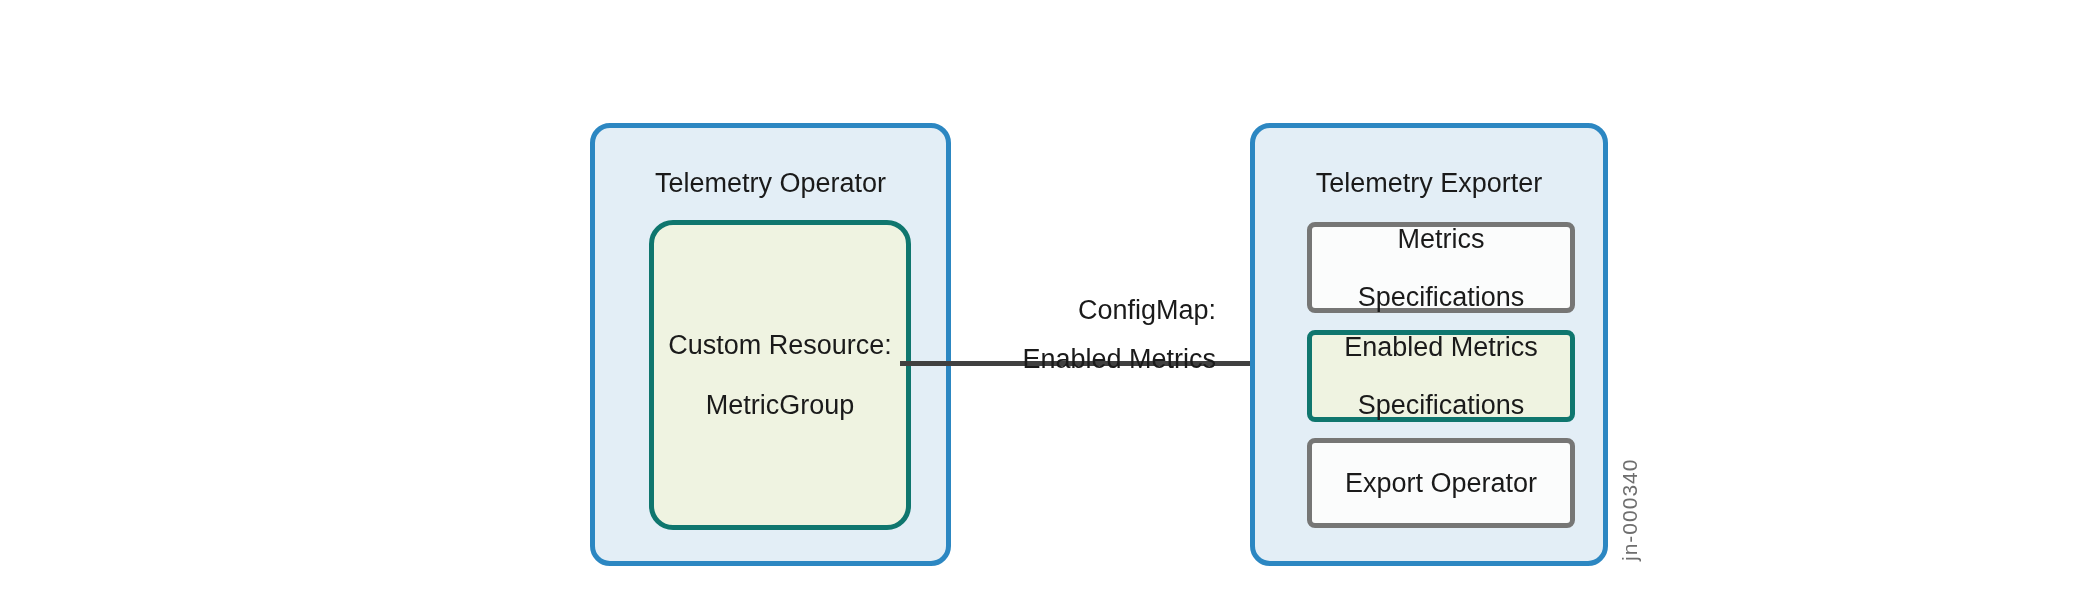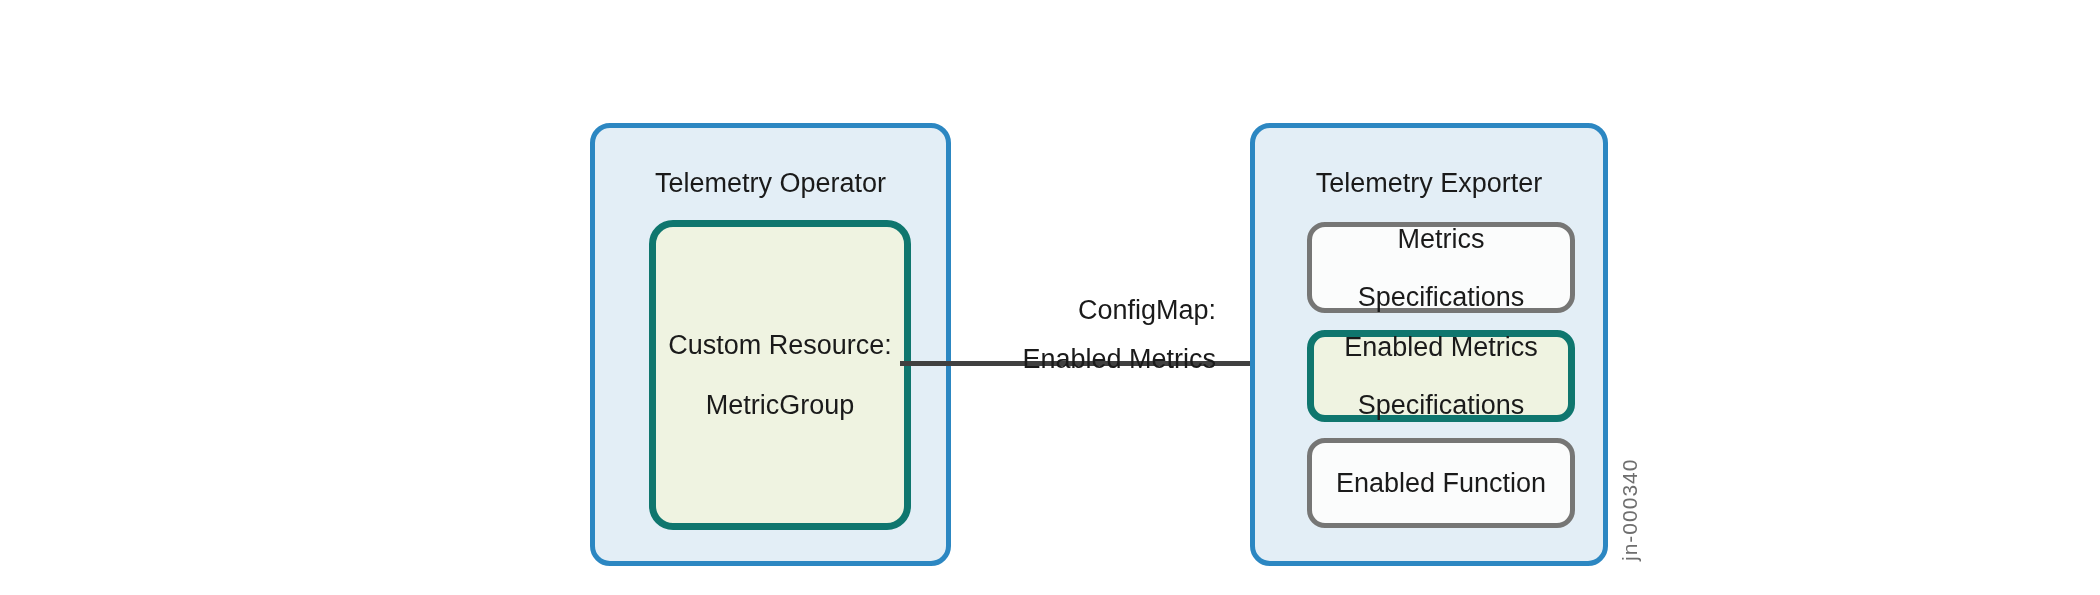--- a/index.html
+++ b/index.html
@@ -40,25 +40,25 @@
   
   .node {
     position: absolute;
     display: flex;
     flex-direction: column;
     align-items: center;
     justify-content: center;
     text-align: center;
     font-size: 27px;
     line-height: 36px;
-    border-radius: 18px;
+    border-radius: 8px;
   }
   .node.green {
     background: #eff3e1;
-    border: 7px solid #0f766e;
+    border: 5px solid #0f766e;
   }
   .node.gray {
     background: #fbfcfc;
     border: 5px solid #767675;
   }
 
   .custom-resource {
     left: 42px; top: 80px;
     width: 262px; height: 310px;
     border-radius: 24px;
@@ -136,19 +136,19 @@
       <span>Metrics</span>
       <span>Specifications</span>
     </div>
 
     <div class="node green enabled-metrics">
       <span>Enabled Metrics</span>
       <span>Specifications</span>
     </div>
 
     <div class="node gray export-function">
-      <span>Enabled Function</span>
+      <span>Export Operator</span>
     </div>
   </div>
 
   <div class="figure-id">jn-000340</div>
 
 </div>
 
 </body></html>

